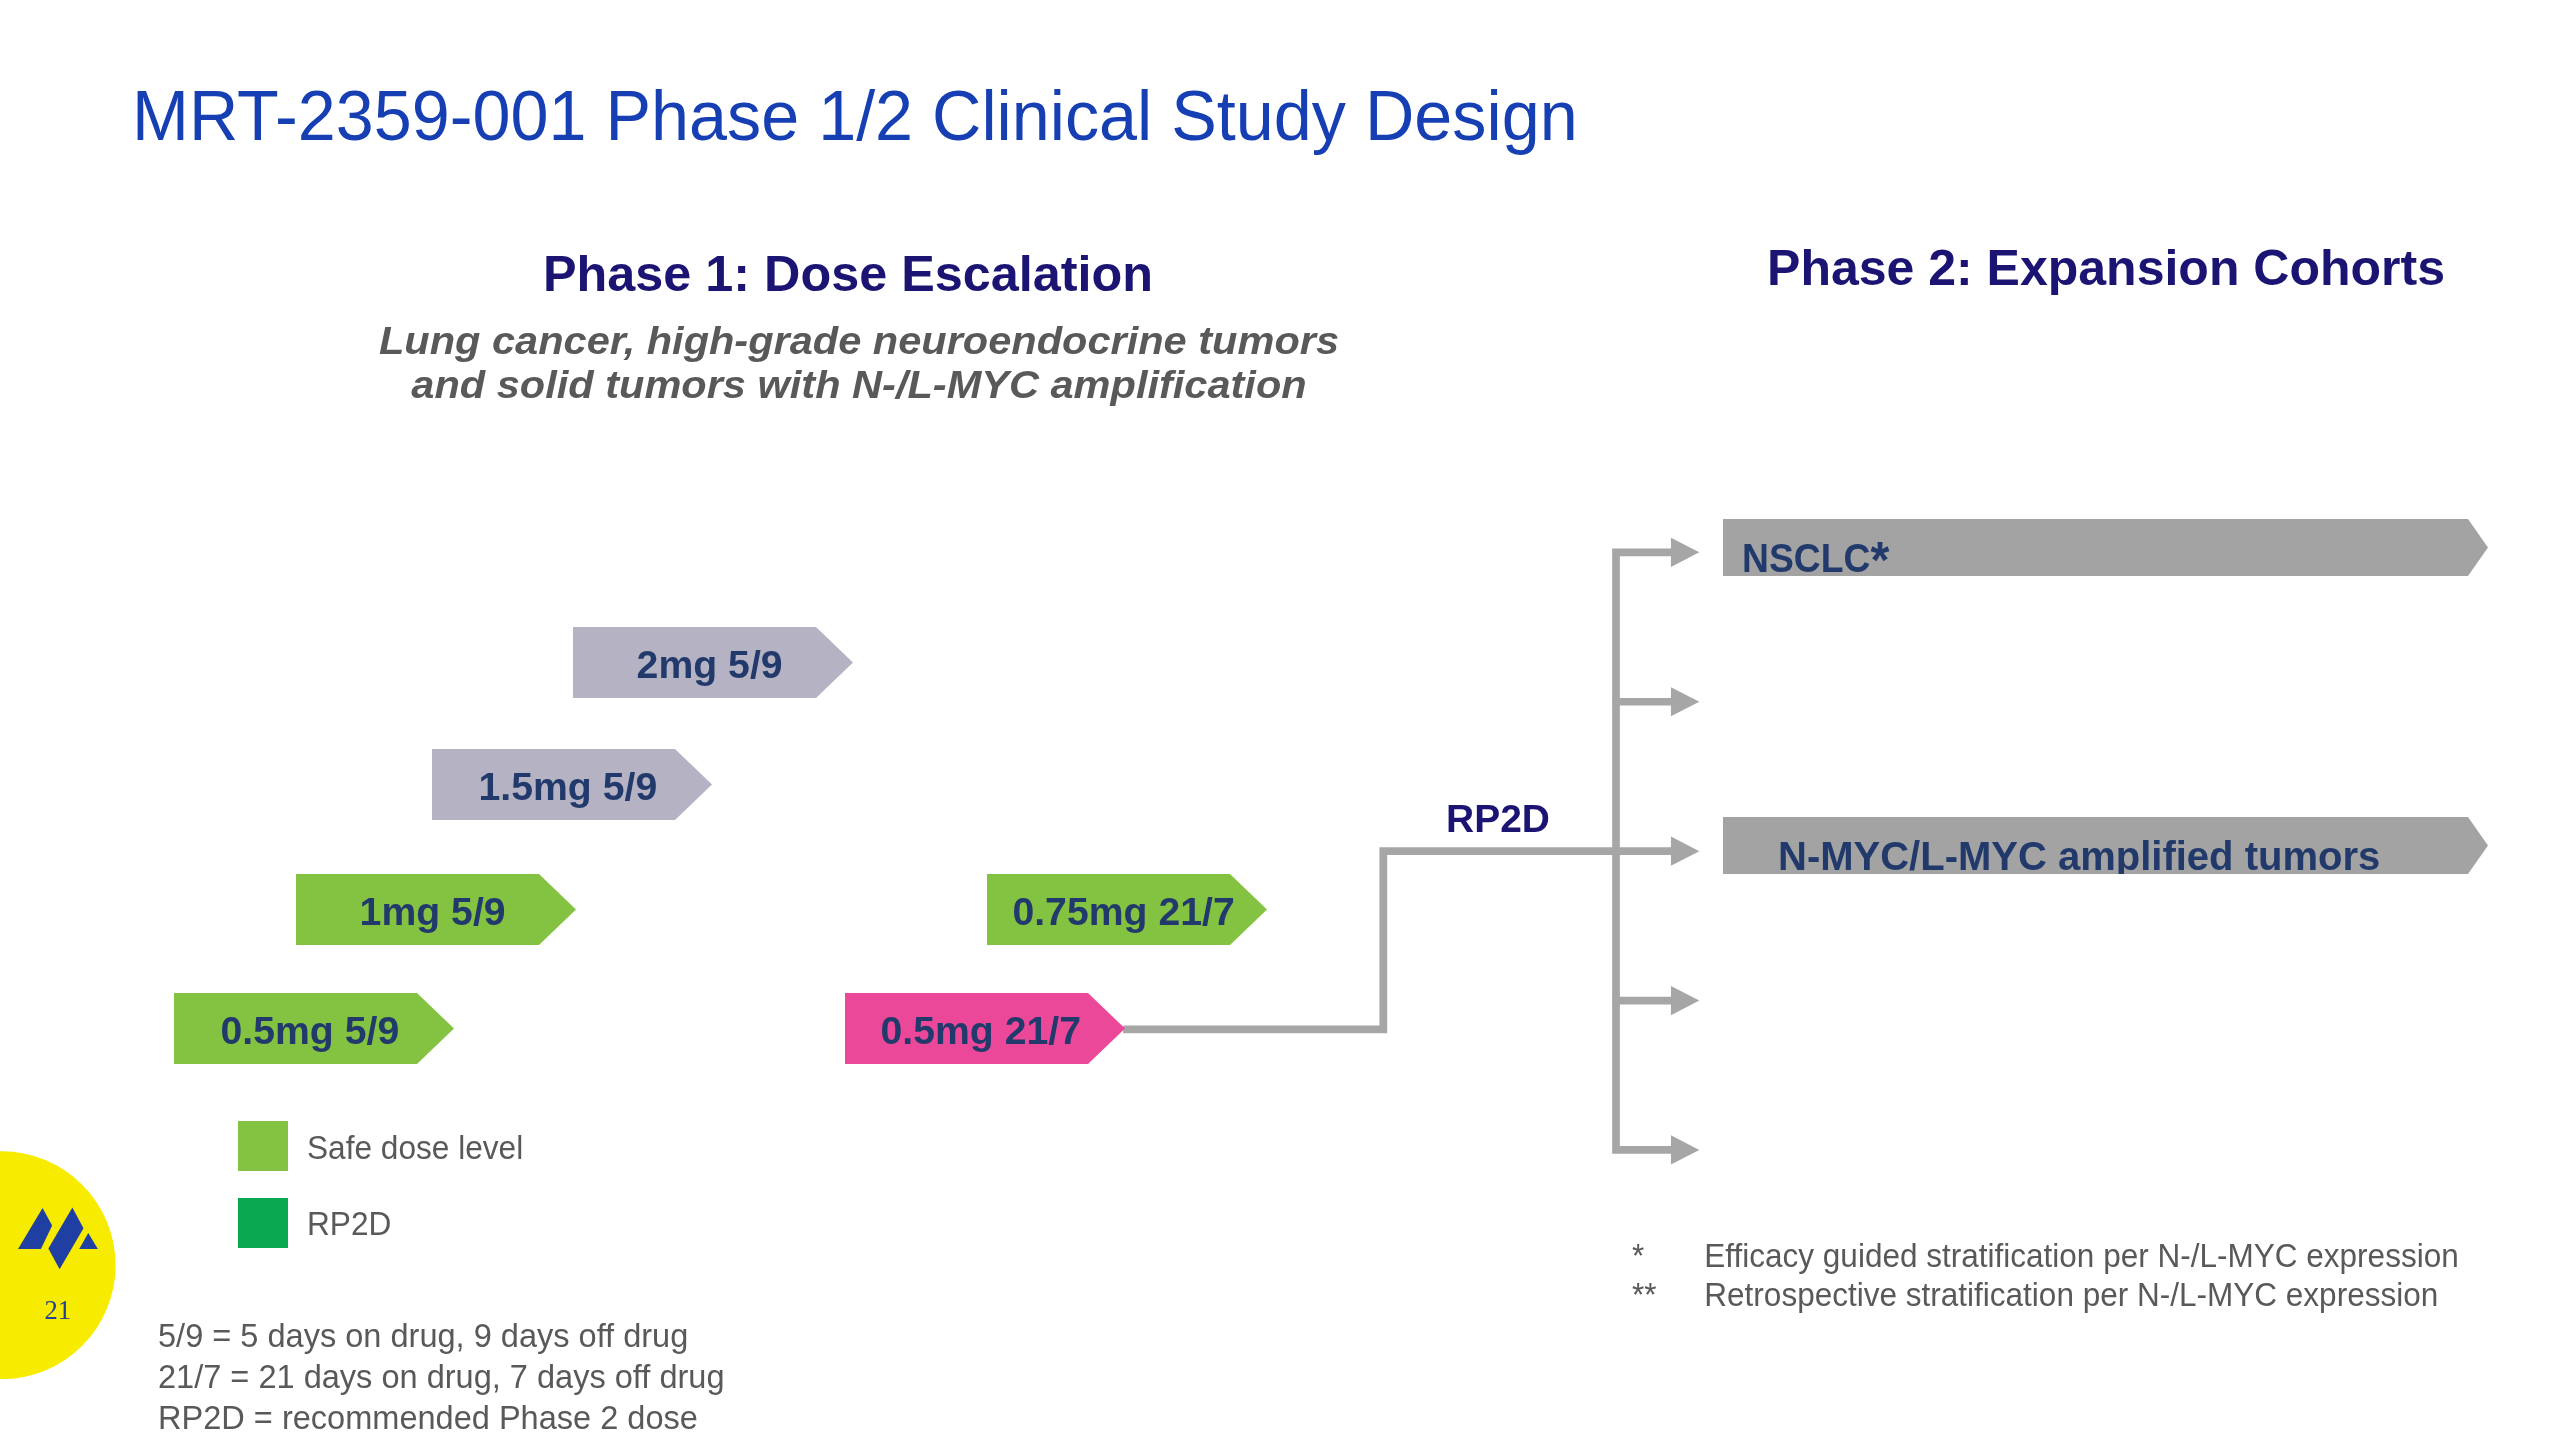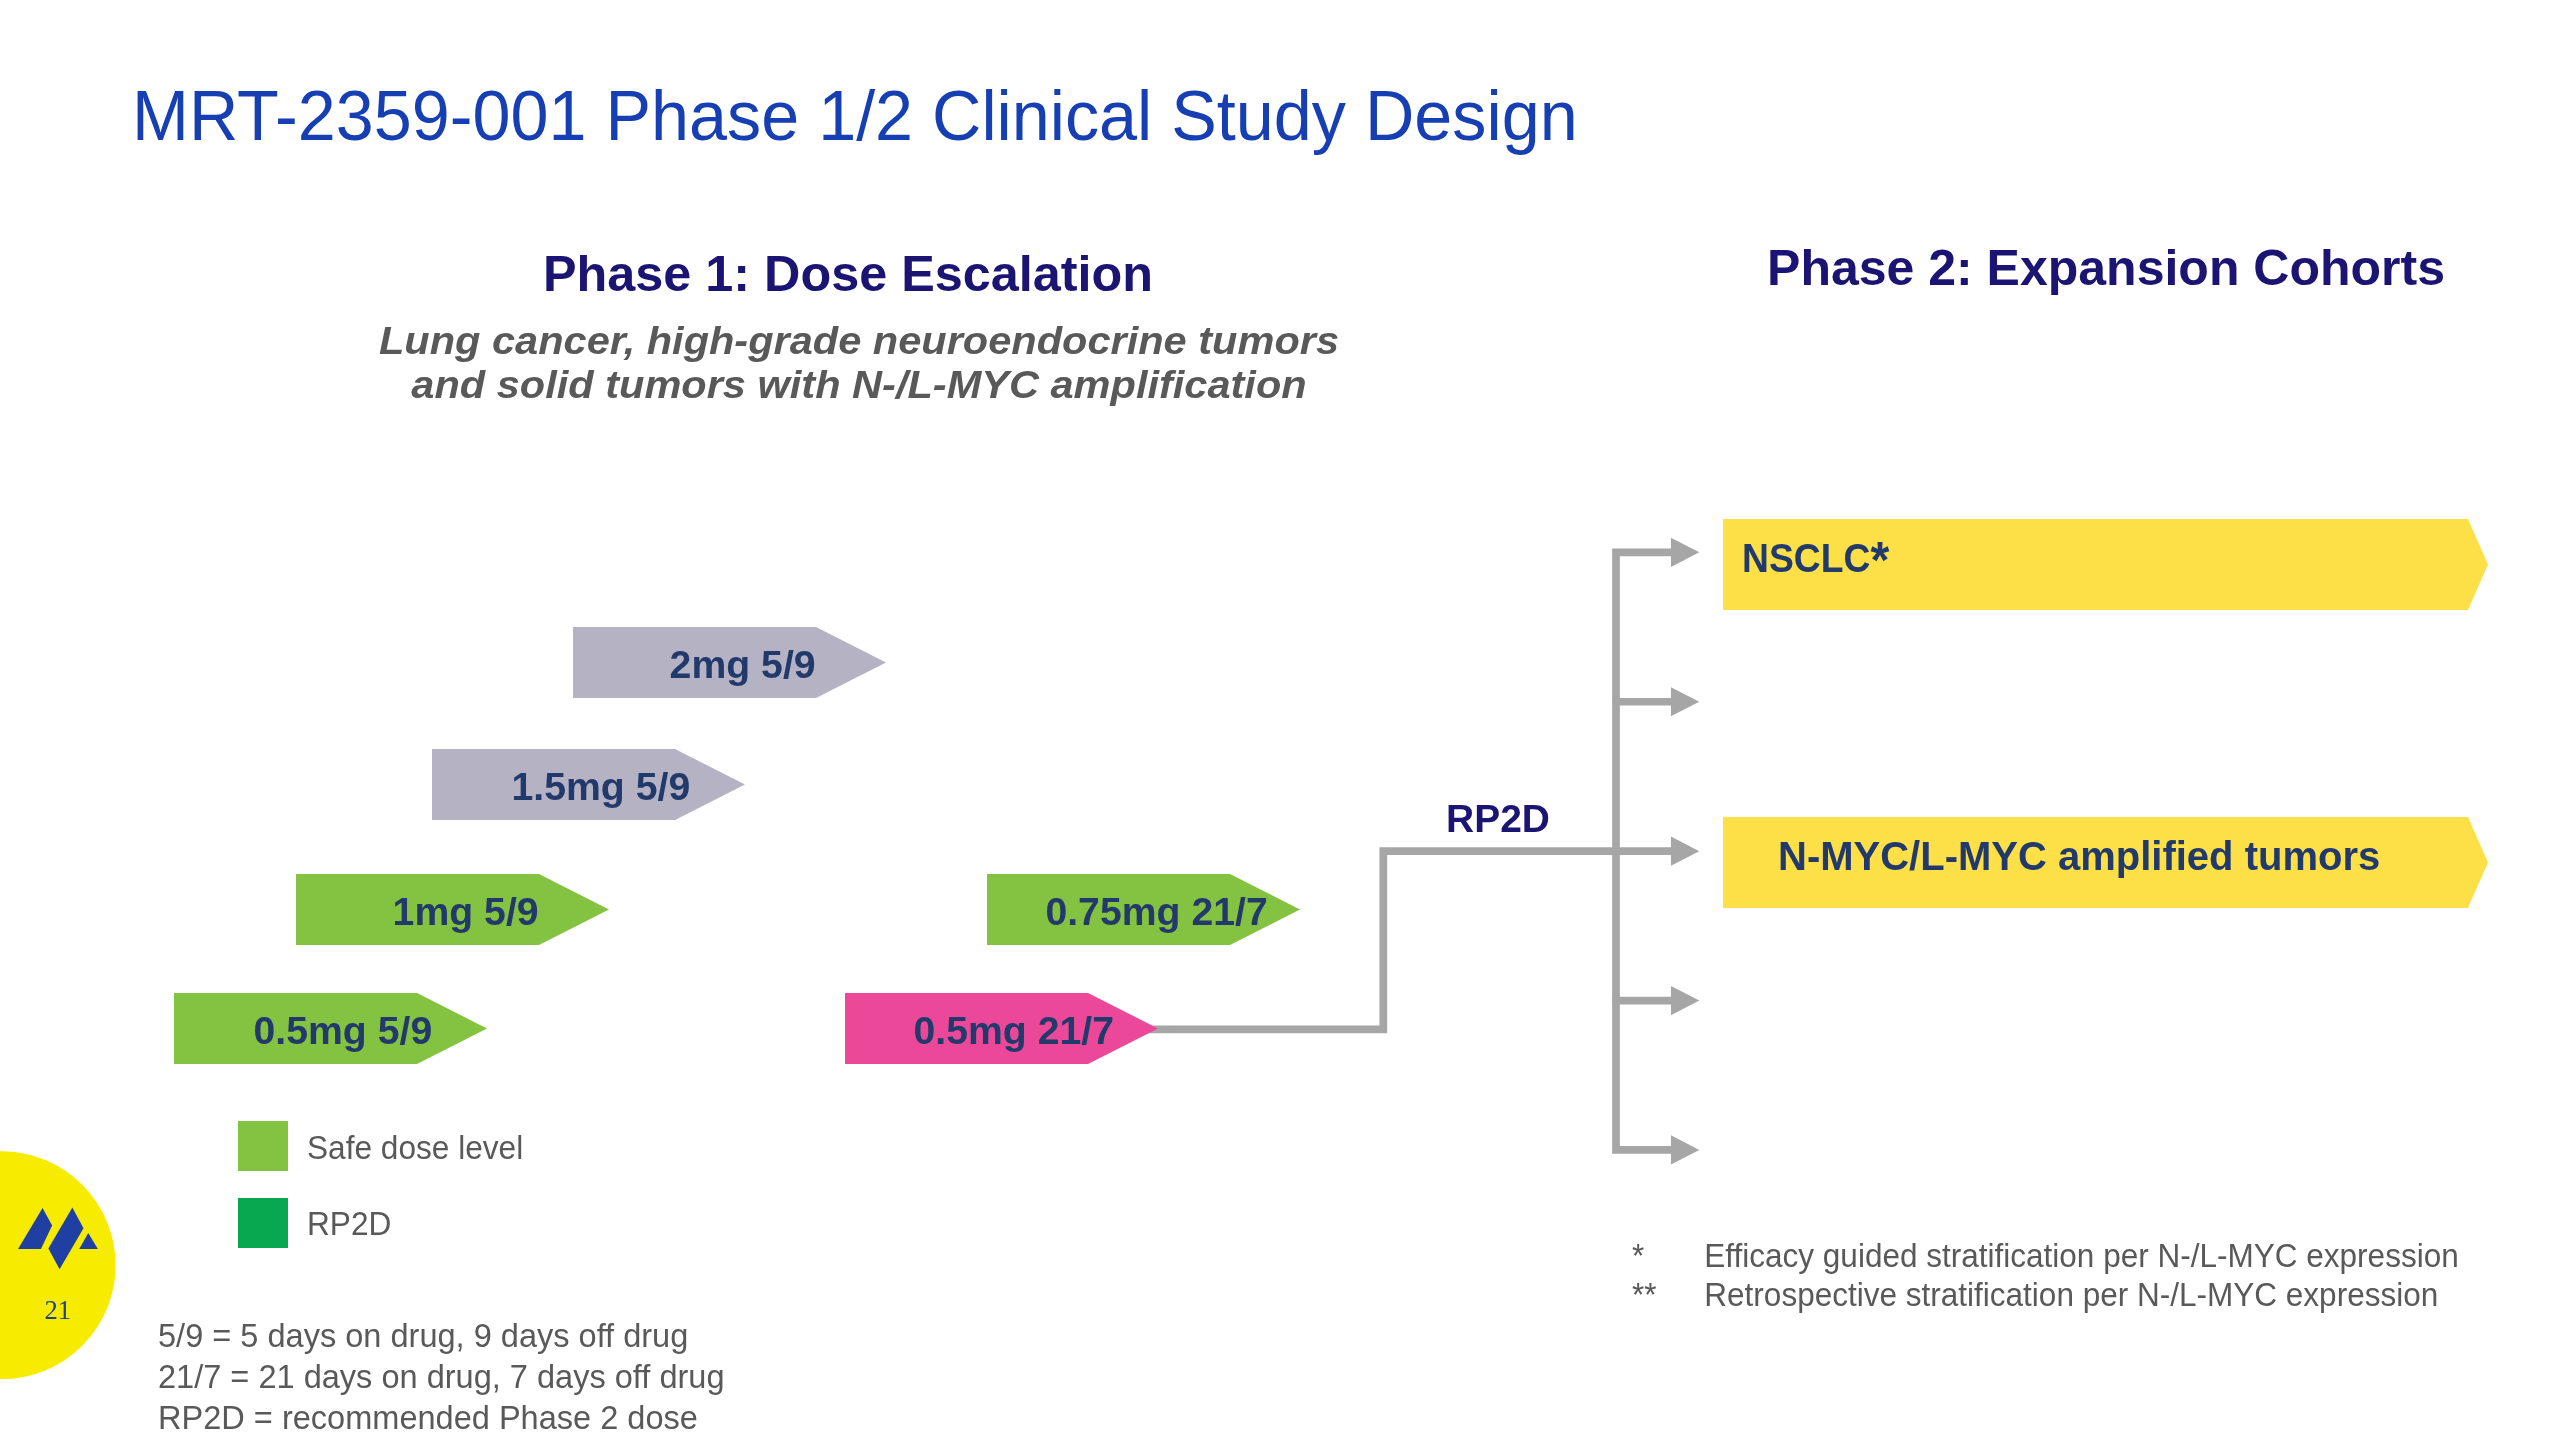--- a/index.html
+++ b/index.html
@@ -3,26 +3,26 @@
 <meta charset="utf-8">
 <style>
 html,body{margin:0;padding:0;}
 body{width:2576px;height:1449px;}
 .slide{position:relative;width:2576px;height:1449px;background:#ffffff;overflow:hidden;font-family:"Liberation Sans",sans-serif;}
 .abs{position:absolute;white-space:nowrap;line-height:1;}
 .title{left:132px;top:81px;font-size:70px;color:#173fb4;transform:scaleX(0.976);transform-origin:0 0;}
 .h1c{left:367px;top:249px;width:962px;text-align:center;font-size:50px;font-weight:bold;color:#1b1472;transform:scaleX(1.007);transform-origin:50% 0;}
 .h2c{left:1625px;top:243px;width:962px;text-align:center;font-size:50px;font-weight:bold;color:#1b1472;transform:scaleX(1.0);transform-origin:50% 0;}
 .subc{left:215px;top:319px;width:1288px;text-align:center;font-size:39px;line-height:44px;font-weight:bold;font-style:italic;color:#595959;transform:scaleX(1.065);transform-origin:50% 0;}
-.chev{position:absolute;width:280px;height:71px;clip-path:polygon(0 0,243px 0,100% 50%,243px 100%,0 100%);display:flex;align-items:center;justify-content:center;padding-left:33px;}
+.chev{position:absolute;width:280px;height:71px;clip-path:polygon(0 0,243px 0,100% 50%,243px 100%,0 100%);display:flex;align-items:center;justify-content:center;}
 .chev span{position:relative;top:2.1px;font-size:39px;font-weight:bold;color:#223a6b;transform:scaleX(1.005);white-space:nowrap;padding-right:7.7px;}
 .cg{background:#84c341;}
 .cdg{background:#ec4899;}
 .cl{background:#b5b2c4;}
-.bar{position:absolute;left:1723px;width:765px;height:91px;background:#fde047;clip-path:polygon(0 0,745px 0,100% 50%,745px 100%,0 100%);}
+.bar{position:absolute;left:1723px;width:765px;height:57px;background:#a3a3a3;clip-path:polygon(0 0,745px 0,100% 50%,745px 100%,0 100%);}
 .bar span{position:absolute;left:19px;top:2.6px;line-height:73px;font-size:40px;font-weight:bold;color:#223a6b;transform-origin:0 50%;white-space:nowrap;}
 .rp2d{left:1412px;top:799px;width:172px;text-align:center;font-size:39px;font-weight:bold;color:#1b1472;transform:scaleX(0.998);transform-origin:50% 0;}
 .lsq{position:absolute;left:238px;width:50px;height:50px;}
 .ltxt{left:307px;font-size:34px;color:#595959;transform:scaleX(0.93);transform-origin:0 0;}
 .fnl{left:158px;top:1315px;font-size:33px;line-height:41px;color:#595959;transform:scaleX(0.986);transform-origin:0 0;}
 .fnr{left:1632px;top:1236px;font-size:34px;line-height:39px;color:#595959;transform:scaleX(0.927);transform-origin:0 0;}
 .fnr td{padding:0;vertical-align:top;}
 .bar .st{font-style:normal;font-size:52px;line-height:0;position:relative;top:6px;letter-spacing:-1.7px;}
 </style>
 </head>

